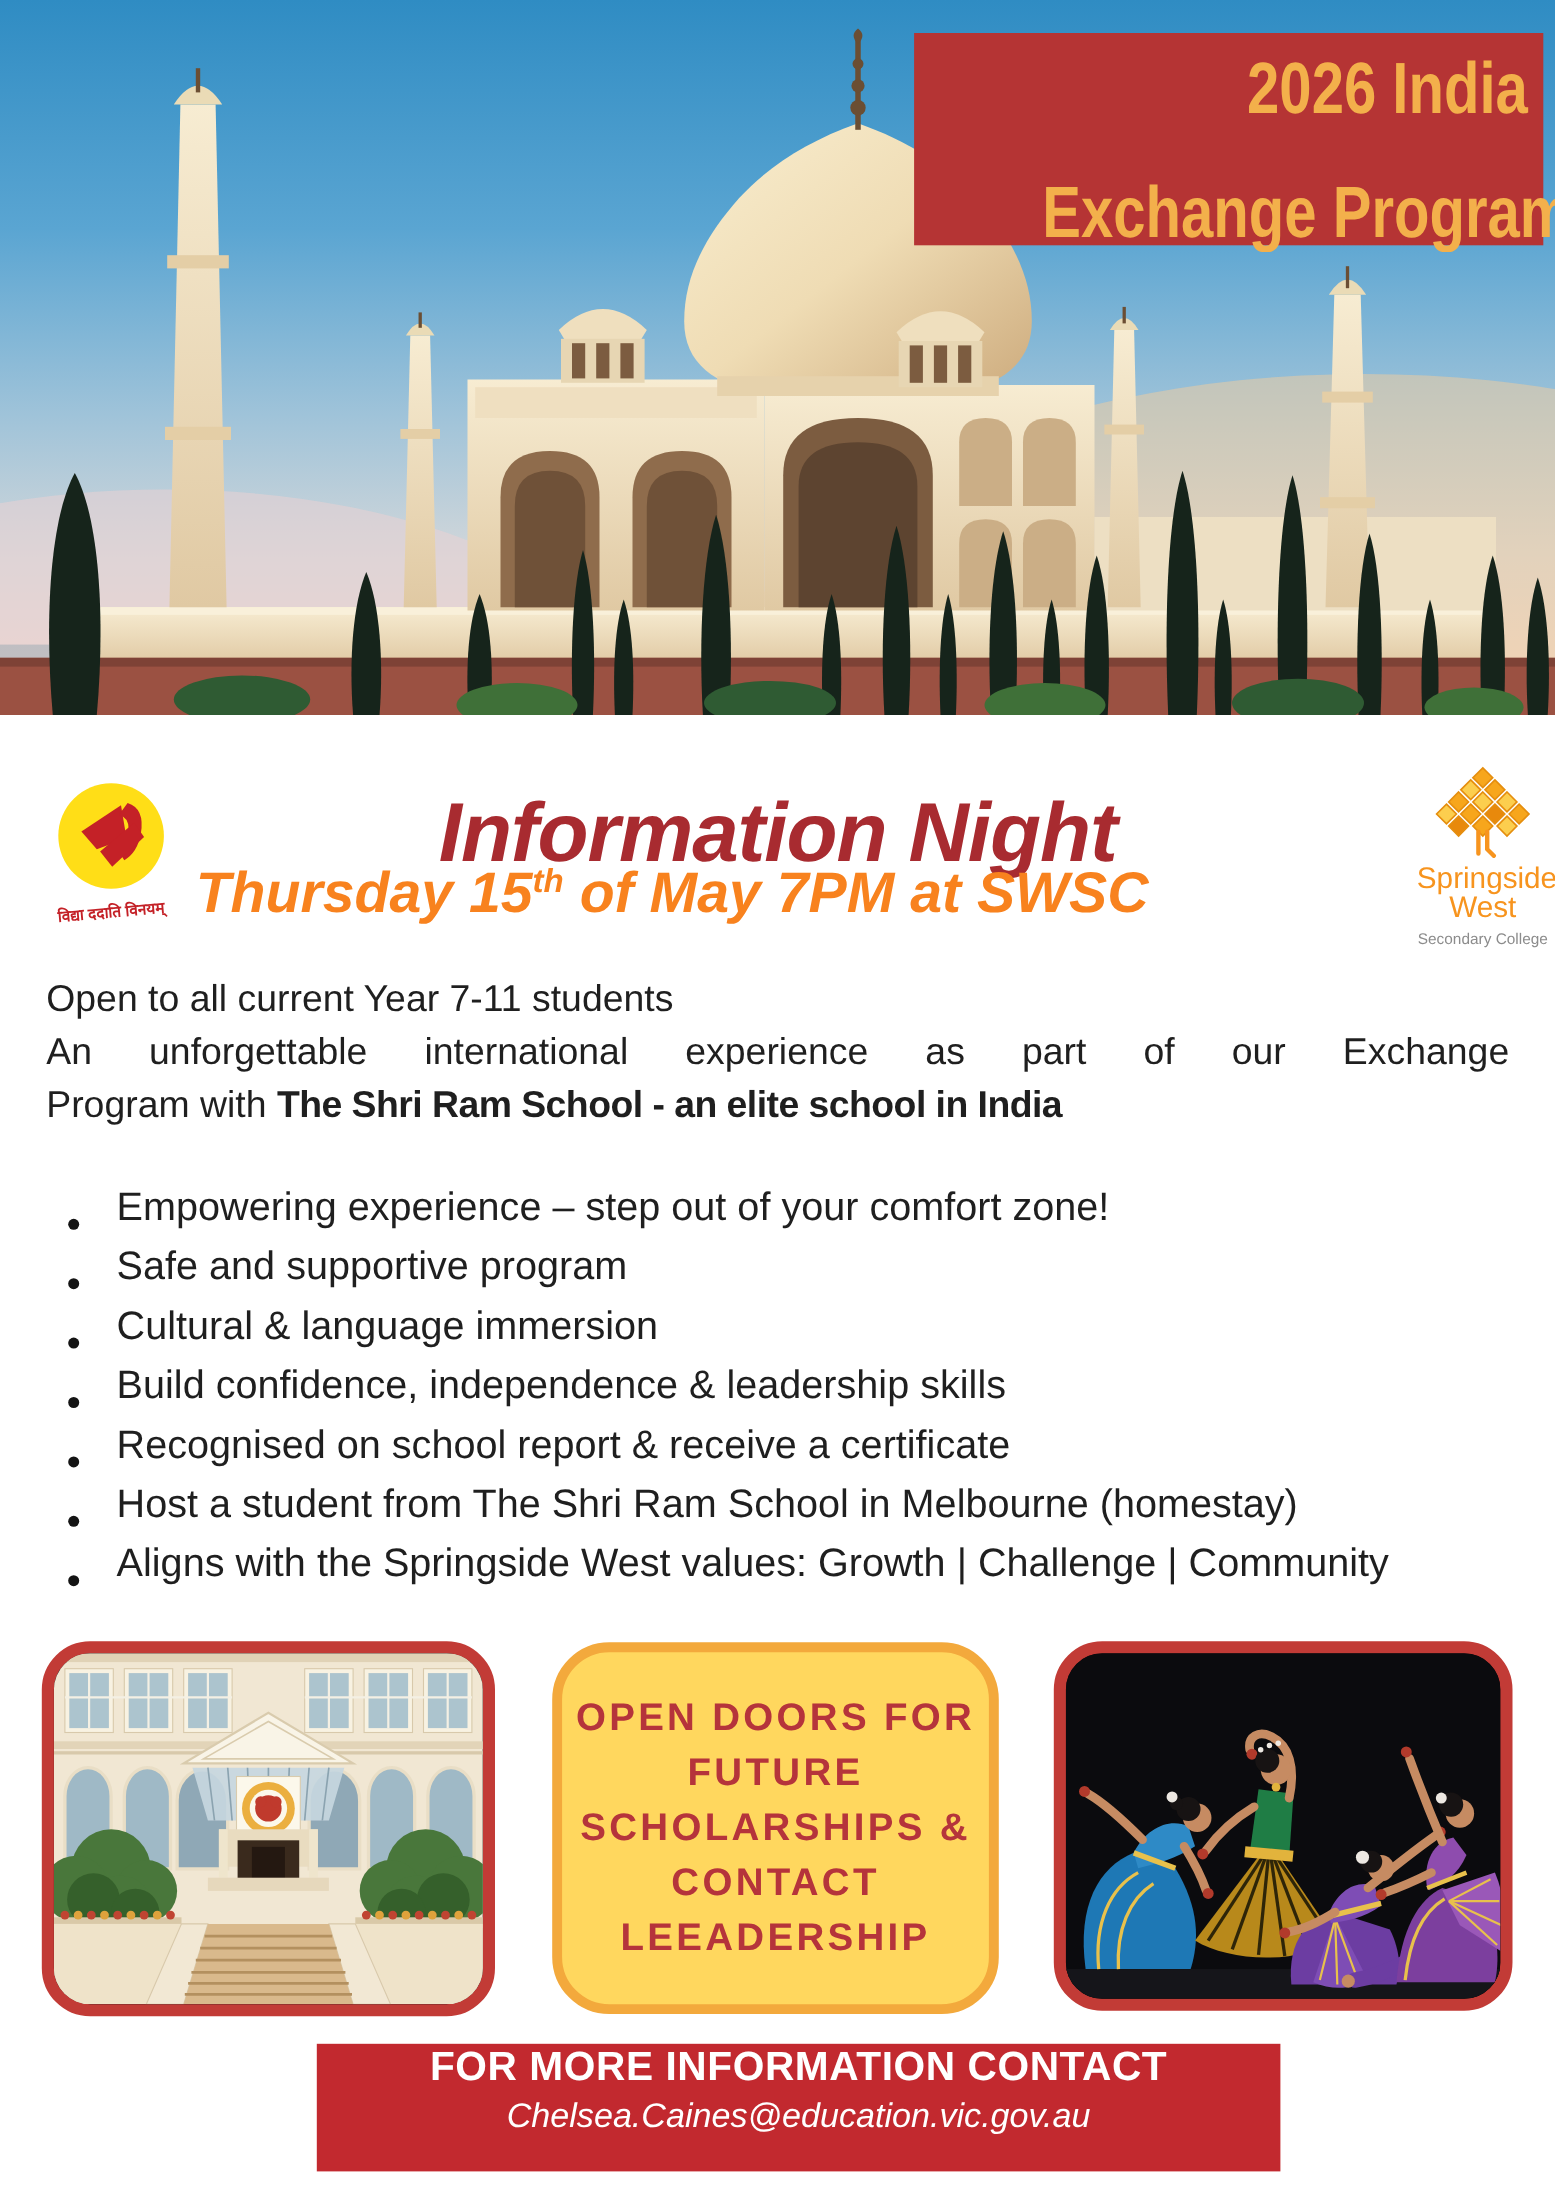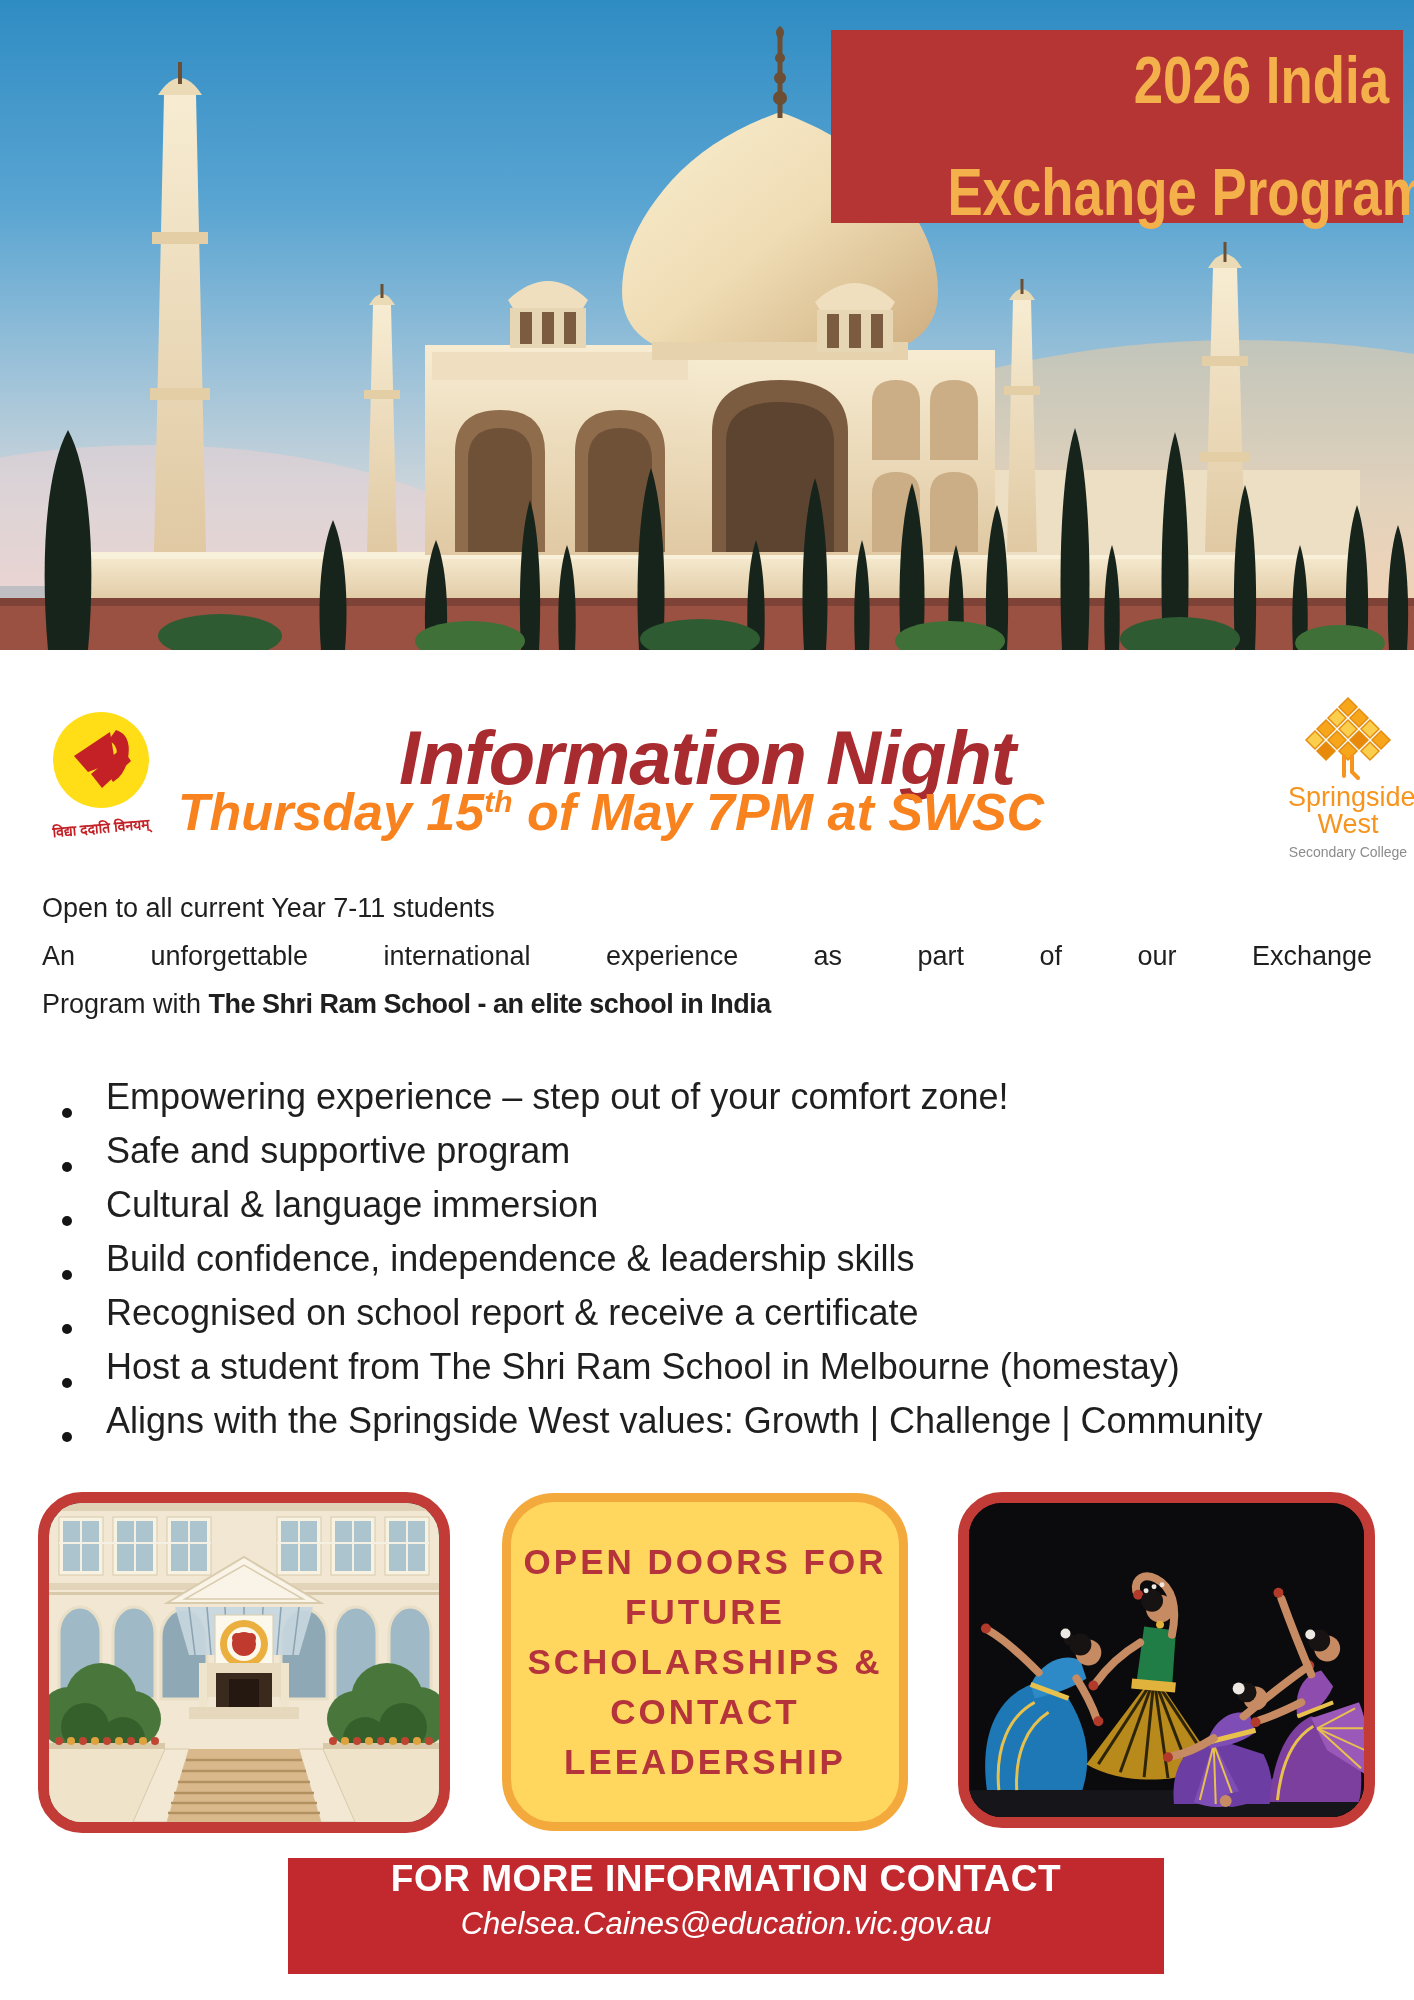--- a/index.html
+++ b/index.html
@@ -39,21 +39,21 @@
   .shriram{position:absolute;left:36px;top:708px;width:130px;text-align:center;}
   .shriram .motto{display:block;margin-top:-4px;color:#C42127;font-size:14px;font-weight:bold;
     transform:rotate(-5deg);line-height:16px;}
 
   .springside{position:absolute;left:1288px;top:694px;width:120px;text-align:center;}
   .springside .nm{color:#F7941E;font-size:27px;line-height:27px;font-weight:normal;}
   .springside .tagline{margin-top:6px;color:#8C8C8C;font-size:14px;}
 
   
   .intro{position:absolute;left:42px;top:884px;width:1330px;color:var(--body-ink);
-    font-size:27px;line-height:48px;}
+    font-size:34px;line-height:48px;}
   .intro .justify{text-align:justify;text-align-last:justify;}
   .intro .bold{font-weight:bold;letter-spacing:-0.5px;}
 
   
   .bullets{position:absolute;left:62px;top:1064px;width:1320px;list-style:none;}
   .bullets li{display:flex;align-items:flex-end;height:54px;color:var(--body-ink);font-size:36px;}
   .bullets .dot{flex:0 0 auto;width:10px;height:10px;border-radius:50%;background:#141414;margin-right:34px;}
 
   
   .card{position:absolute;top:1492px;overflow:hidden;}

